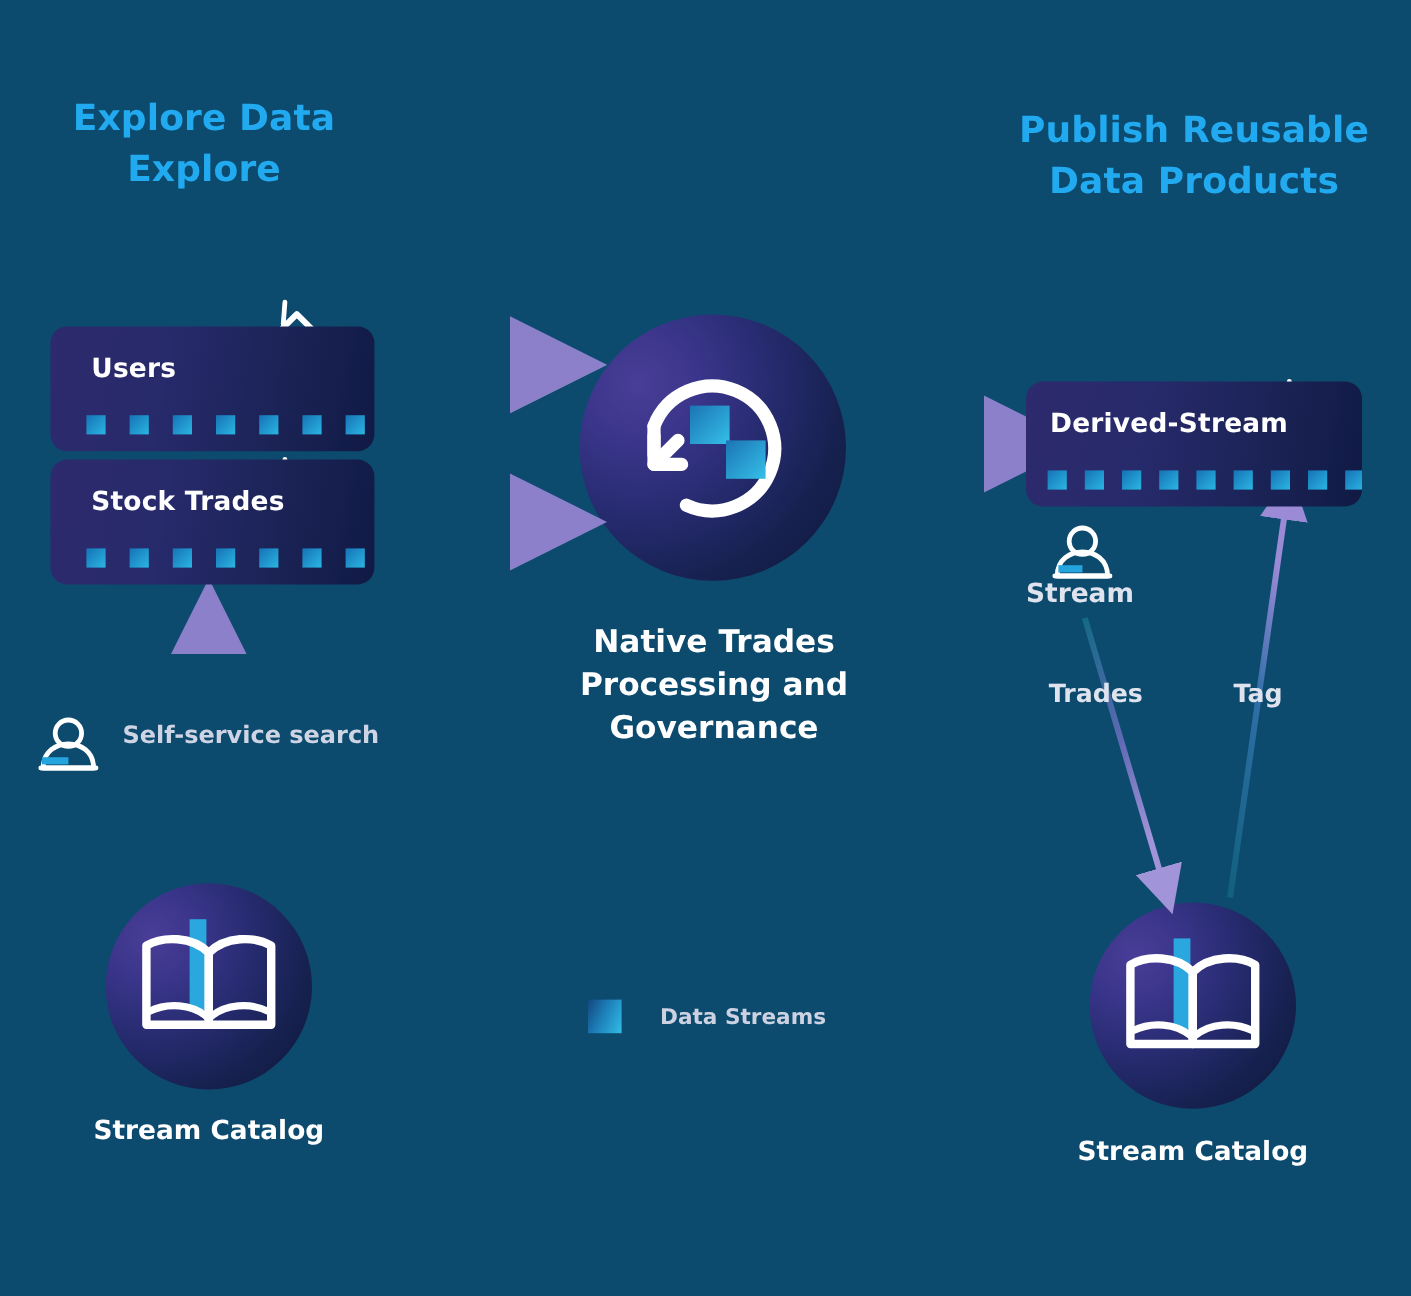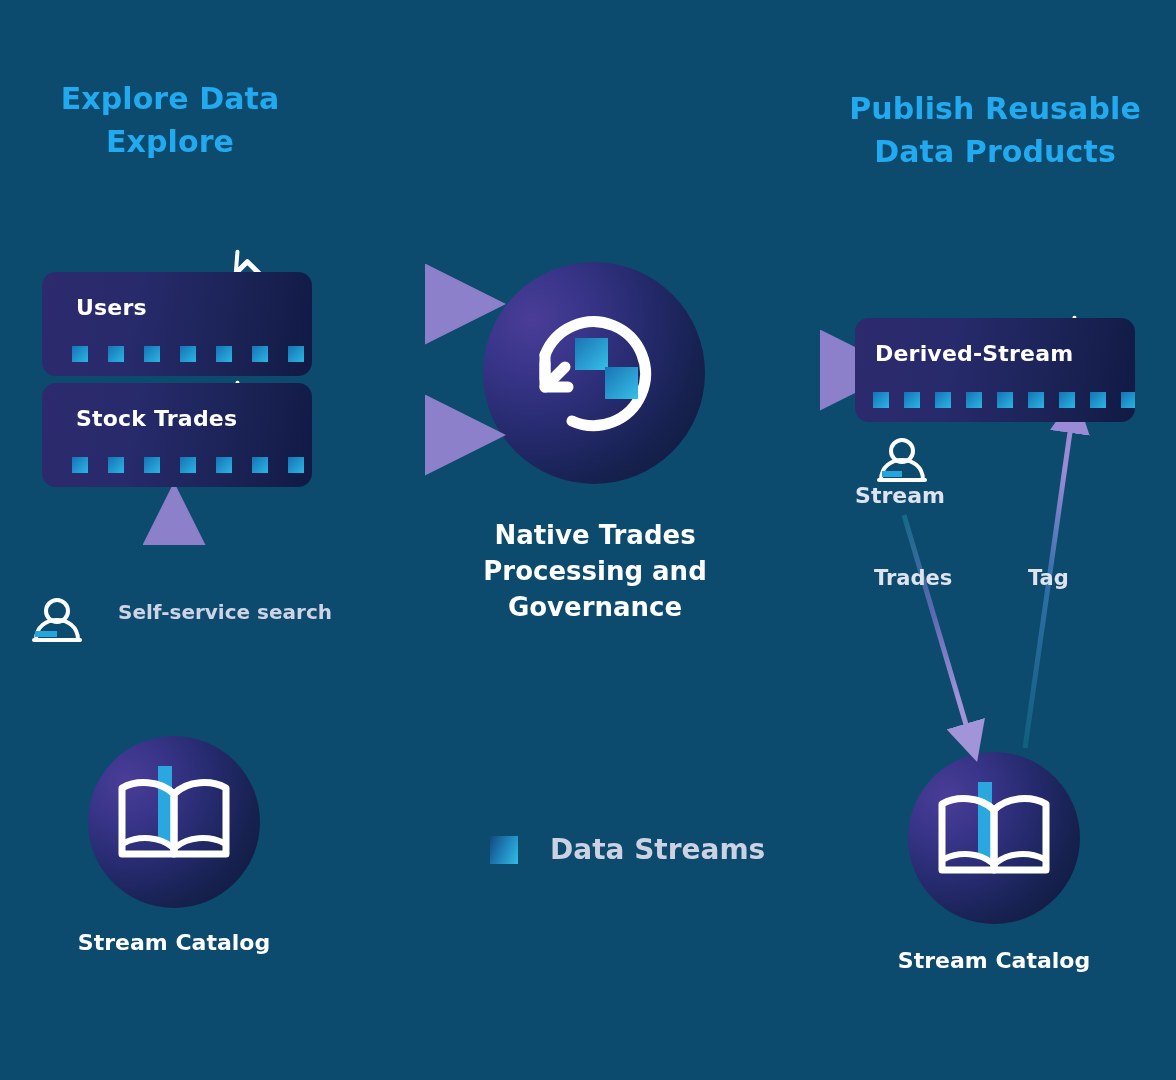--- a/index.html
+++ b/index.html
@@ -92,33 +92,33 @@
   }
   #label-catalog-right{
     left:844px; top:948px; width:300px; text-align:center; font-size:22px; color:#ffffff;
   }
   #label-owner{
     left:820px; top:483px; width:160px; text-align:center; font-size:22px; color:#dfe3ee;
   }
   #label-publish{ left:874px; top:566px; font-size:21px; color:#dfe3ee; }
   #label-tag    { left:1028px; top:566px; font-size:21px; color:#dfe3ee;text-align:center; }
   #label-selfservice{
-    left:102px; top:598px; width:250px; font-size:20px; line-height:1.45; color:#ced4e4;margin-left:16px;
+    left:102px; top:598px; width:250px; font-size:20px; line-height:1.45; color:#ced4e4;
   }
 
   
   #legend{
     position:absolute; left:490px; top:833px;
     display:flex; align-items:center; gap:32px;
   }
   #legend .legend-swatch{
     width:28px; height:28px;
     background:linear-gradient(115deg,#13477e 0%,#1d7fb8 45%,#31bde6 100%);
   }
-  #legend .legend-text{ color:#ccd2e2; font-size:28px; font-weight:bold; }
+  #legend .legend-text{ color:#ccd2e2; font-size:18px; font-weight:bold; }
 
   
   #overlay{ position:absolute; left:0; top:0; width:1176px; height:1080px; pointer-events:none; }
 </style>
 </head>
 <body>
 
 <div id="stage">
 
   <div id="title-left" class="col-title">

